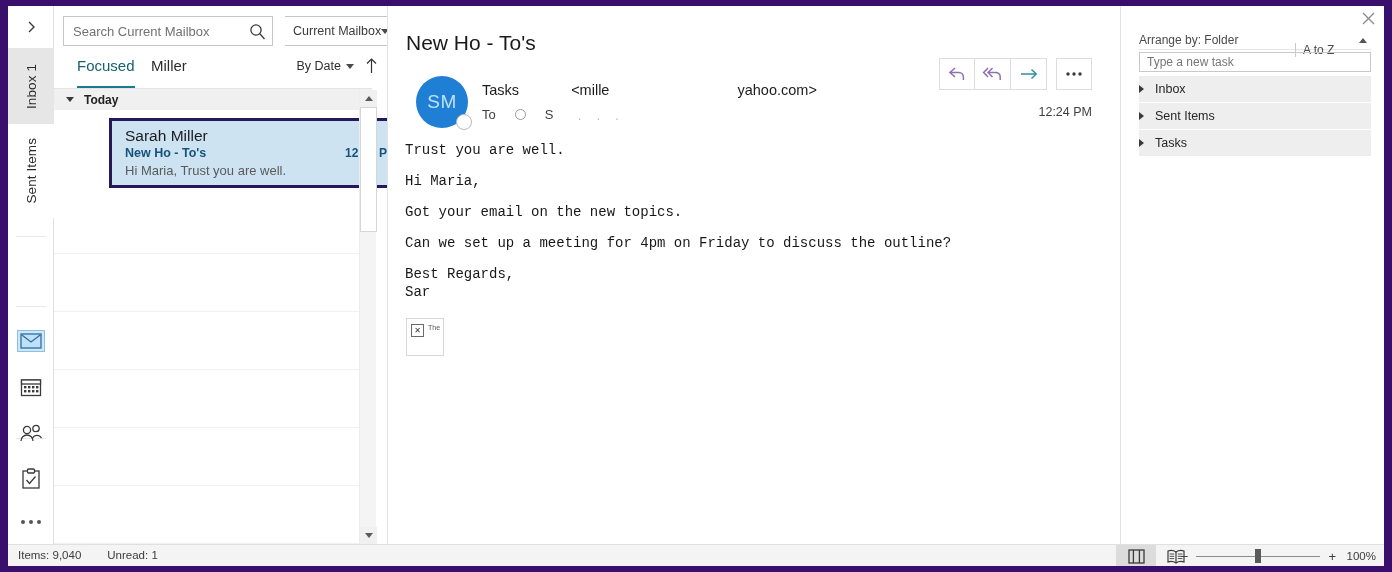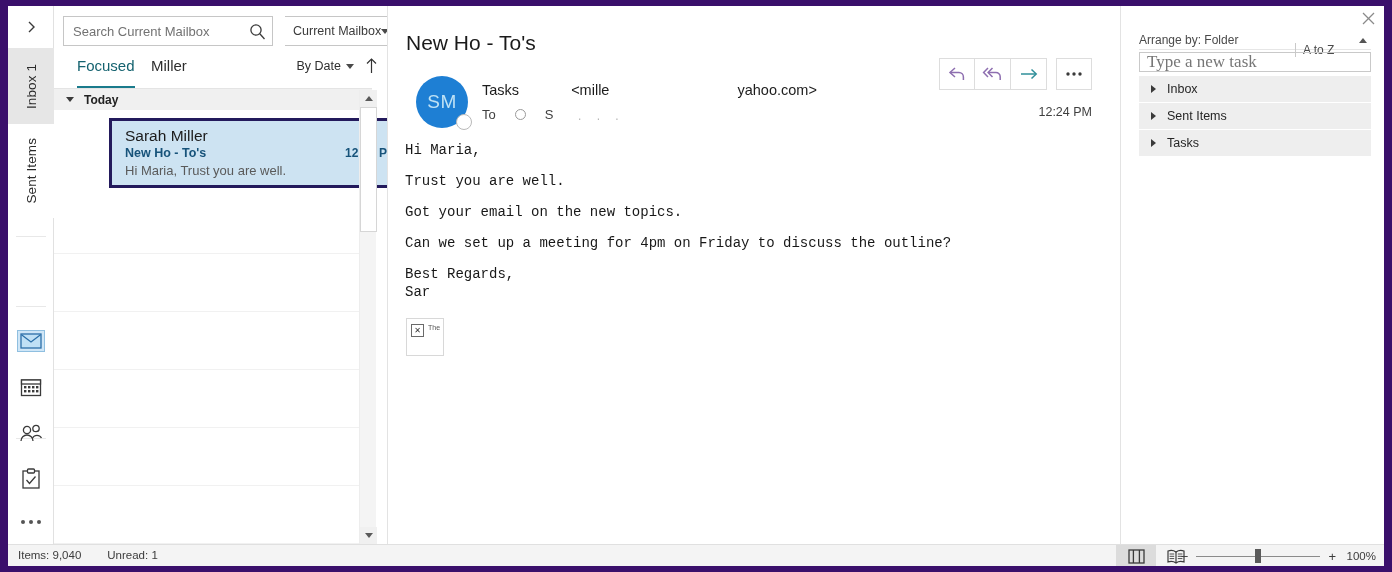--- a/index.html
+++ b/index.html
@@ -315,31 +315,31 @@
     border-bottom:5px solid #555; margin-left: auto; margin-right: 4px;
   }
   .newtask {
     position: absolute; left: 18px; top: 46px;
     width: 232px; height: 20px;
     border: 1px solid #c9c9c9;
     display: flex; align-items: center; padding-left: 7px;
   }
   .newtask input {
     border: 0; outline: 0; width: 100%;
-    font-family: Liberation Serif, serif;
-    font-size: 17px; color: #6f6f6f; background: transparent;
+    font-family: Liberation Sans, sans-serif;
+    font-size: 12px; color: #6f6f6f; background: transparent;
   }
   .newtask input::placeholder { color: #767676; }
   .tgroup {
     position: absolute; left: 18px;
     width: 232px; height: 27px;
     background: #eeeeee;
     border-bottom: 1px solid #ffffff;
     display: flex; align-items: center; gap: 11px;
-    padding-left: 12px;
+    padding-left: 0;
     font-size: 12.5px; color: #262626;
   }
   .chev-rt {
     width:0;height:0;
     border-top:4.5px solid transparent;border-bottom:4.5px solid transparent;
     border-left:5.5px solid #3a3a3a;
   }
   #tgroup-0 { top: 70px; }
   #tgroup-1 { top: 97px; }
   #tgroup-2 { top: 124px; }
@@ -570,22 +570,22 @@
         <svg width="20" height="6" viewBox="0 0 20 6">
           <circle cx="4" cy="3" r="1.7" fill="#3a3a3a"></circle>
           <circle cx="10" cy="3" r="1.7" fill="#3a3a3a"></circle>
           <circle cx="16" cy="3" r="1.7" fill="#3a3a3a"></circle>
         </svg>
       </div>
     </div>
     <div class="acttime">12:24 PM</div>
 
     <div class="body">
+      <p>Trust you are well.</p>
       <p>Hi Maria,</p>
-      <p>Trust you are well.</p>
       <p>Got your email on the new topics.</p>
       <p>Can we set up a meeting for 4pm on Friday to discuss the outline?</p>
       <p class="tight">Best Regards,</p>
       <p>Sar</p>
     </div>
 
     <div class="attach-ph">
       <span class="brokenimg">✕</span>
       <span class="alttext">The</span>
     </div>

